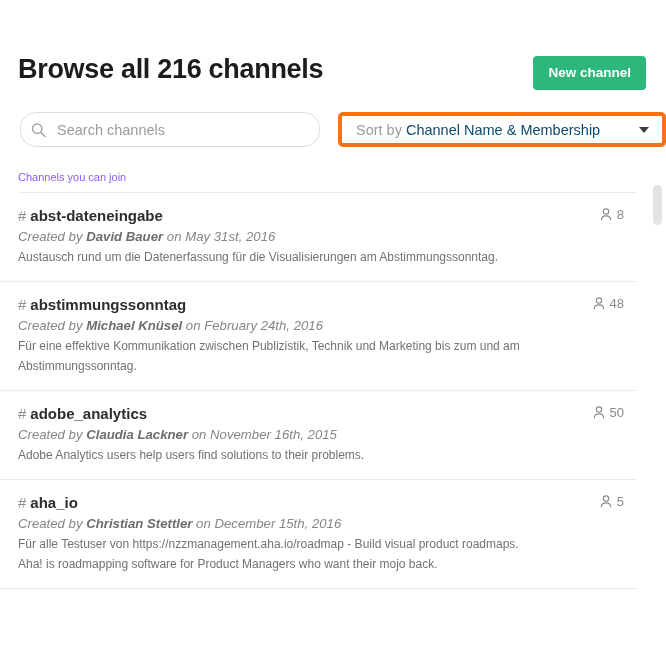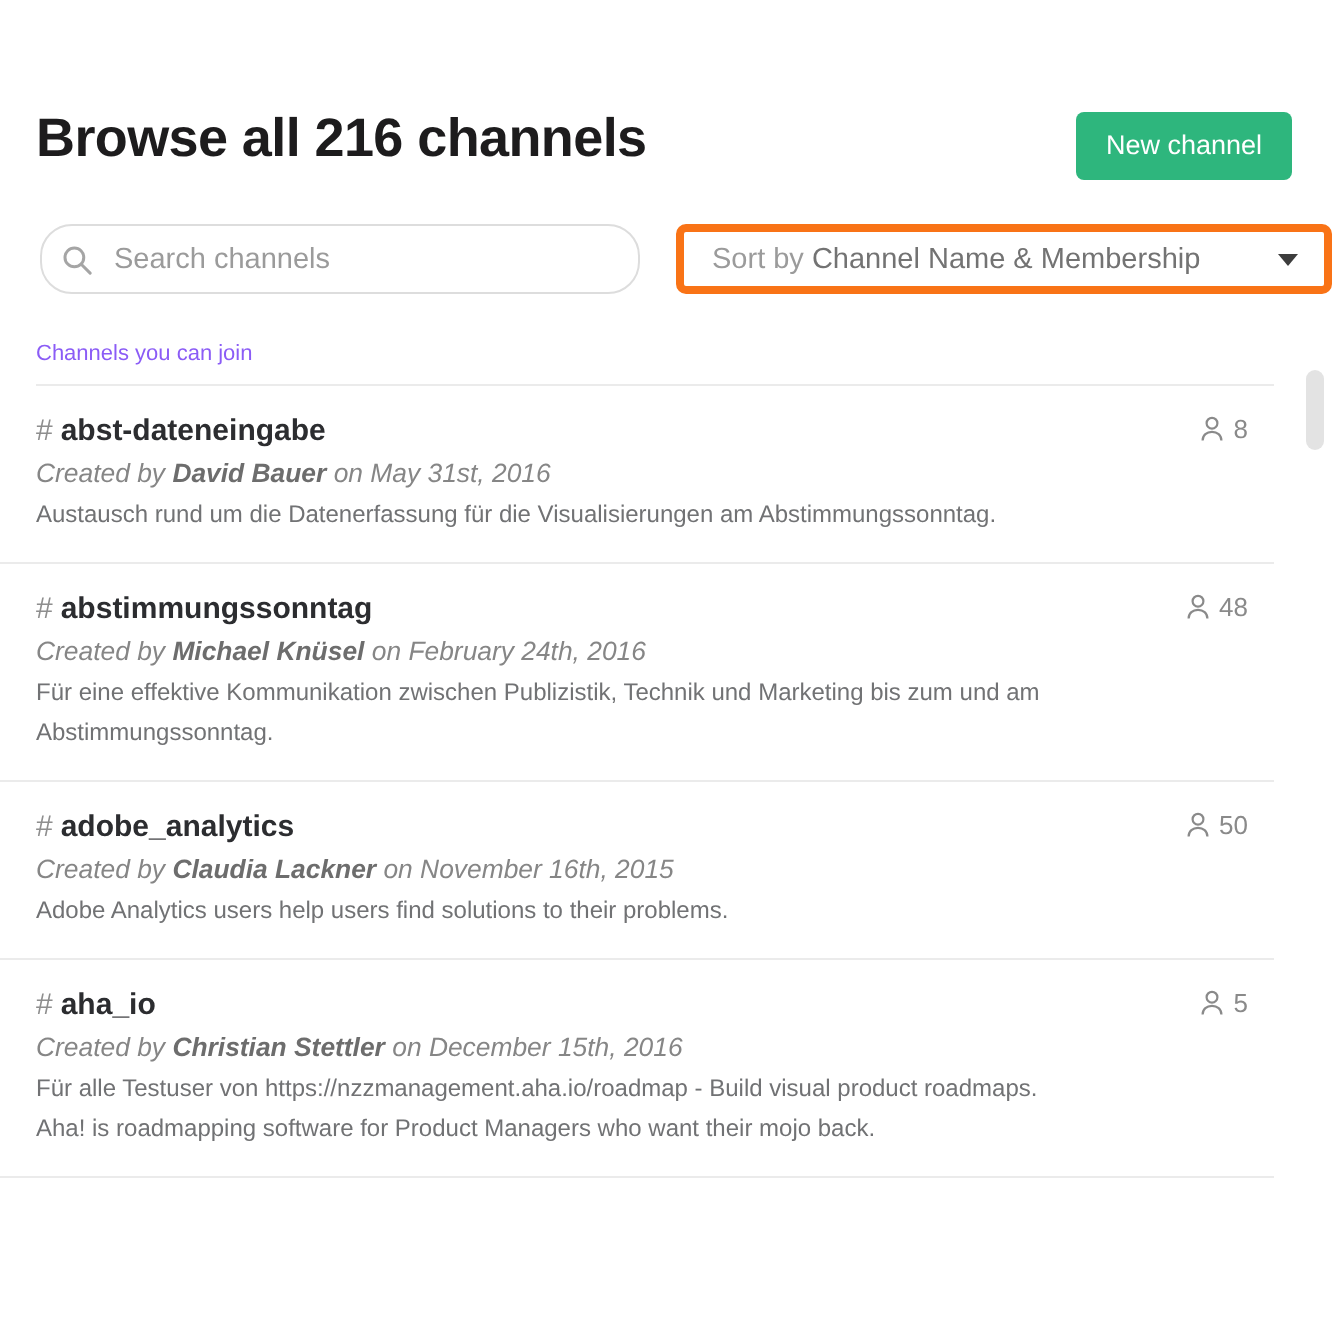--- a/index.html
+++ b/index.html
@@ -38,21 +38,21 @@
     letter-spacing: -0.3px;
     color: #1d1c1d;
     line-height: 34px;
     margin: 0;
     white-space: nowrap;
   }
   .new-channel-button {
     background: #2eb67d;
     color: #ffffff;
     font-size: 13.5px;
-    font-weight: normal;
+    font-weight: bold;
     border: none;
     border-radius: 4px;
     padding: 9px 15px 10px 15px;
     cursor: pointer;
     white-space: nowrap;
     line-height: 15px;
     margin-top: 4px;
     font-family: "Liberation Sans", sans-serif;
   }
 
@@ -108,21 +108,21 @@
     flex: 0 0 auto;
     width: 328px;
   }
   .sort-label {
     font-size: 14.5px;
     color: #9b9b9b;
     white-space: nowrap;
   }
   .sort-value {
     font-size: 14.5px;
-    color: #737373;
+    color: #0c4a6e;
     white-space: nowrap;
     margin-left: 4px;
   }
   .caret-down {
     margin-left: auto;
     width: 0;
     height: 0;
     border-left: 5.5px solid transparent;
     border-right: 5.5px solid transparent;
     border-top: 6.5px solid #3d3d3d;

